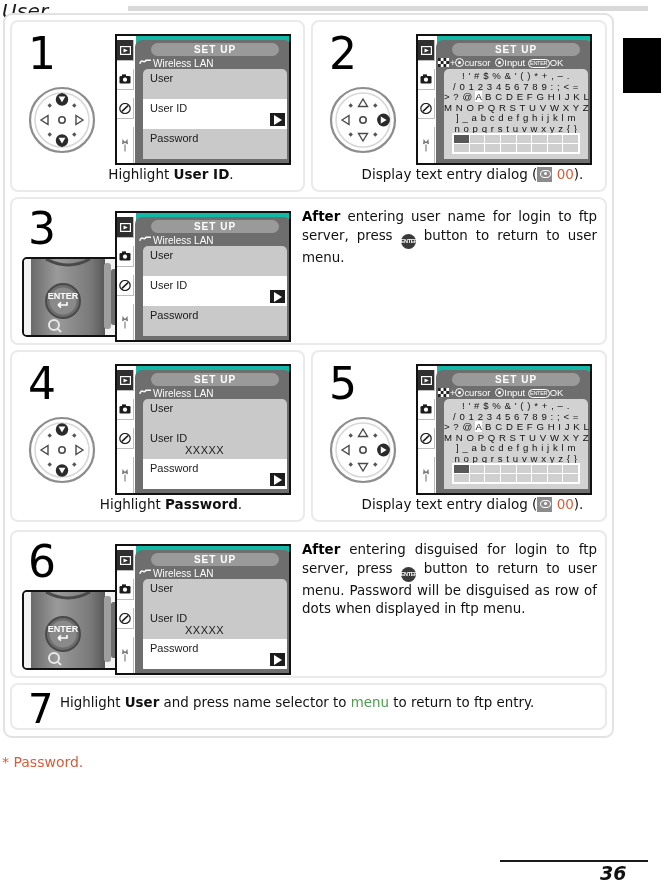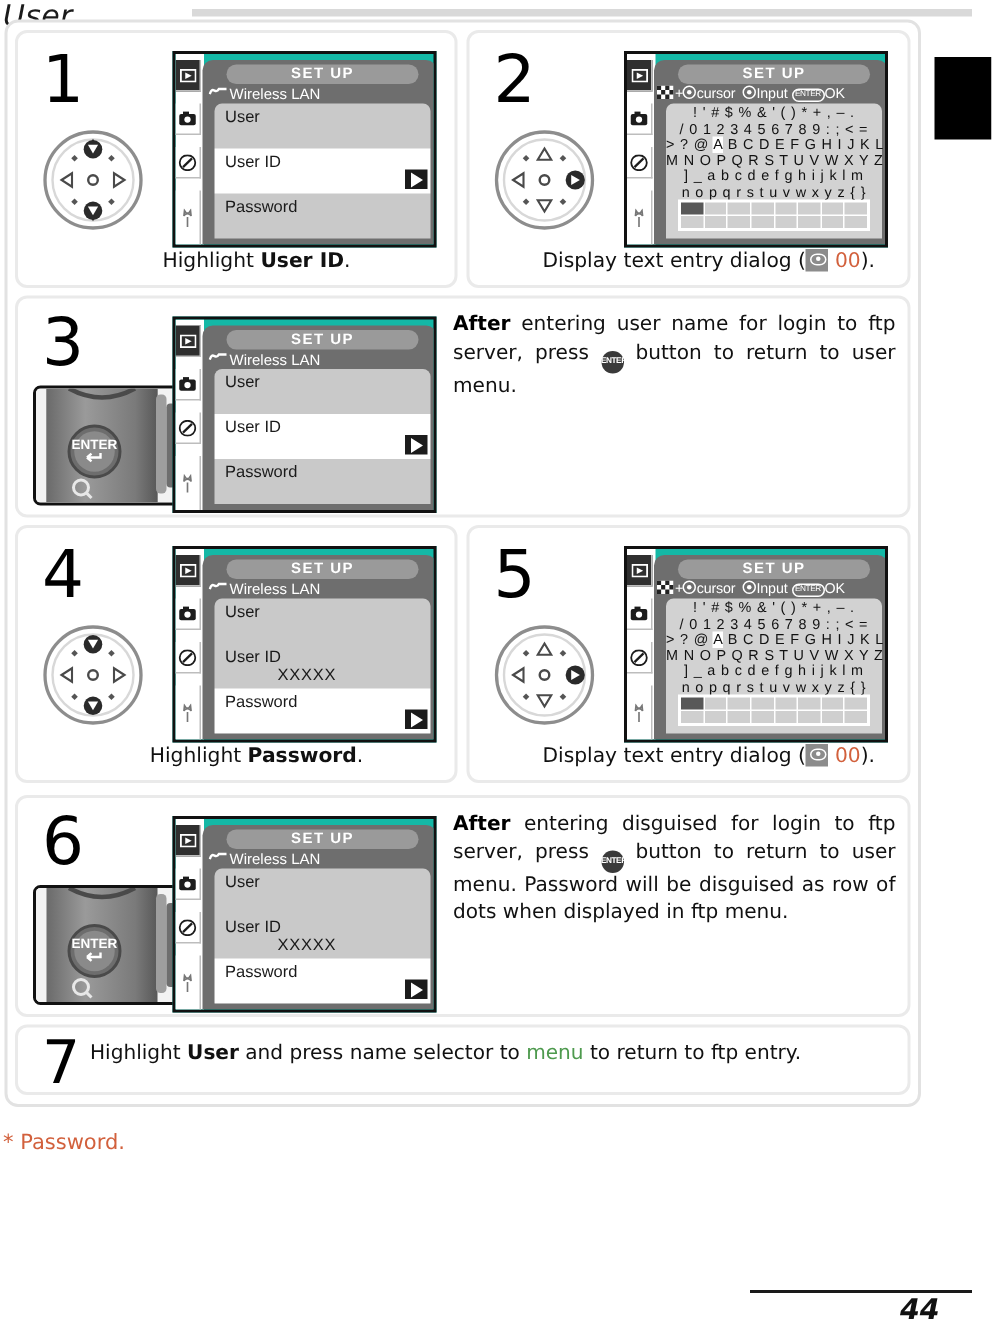--- a/index.html
+++ b/index.html
@@ -847,15 +847,15 @@
 
   <div class="step-box" style="left:10px;top:683px;width:597px;height:47px;">
     <div class="step-num" style="left:16px;top:4px;font-size:40px;">7</div>
     <div class="body-text" style="left:48px;top:9px;width:540px;text-align:left;">
       <span>Highlight </span><b>User</b><span> and press name selector to </span><span class="kw-left">menu</span><span> to return to ftp entry.</span>
     </div>
   </div>
 
   <div class="required-note">* Password.</div>
   <div class="footer-rule"></div>
-  <div class="page-no">44</div>
+  <div class="page-no">36</div>
 
 </div>
 
 </body></html>

